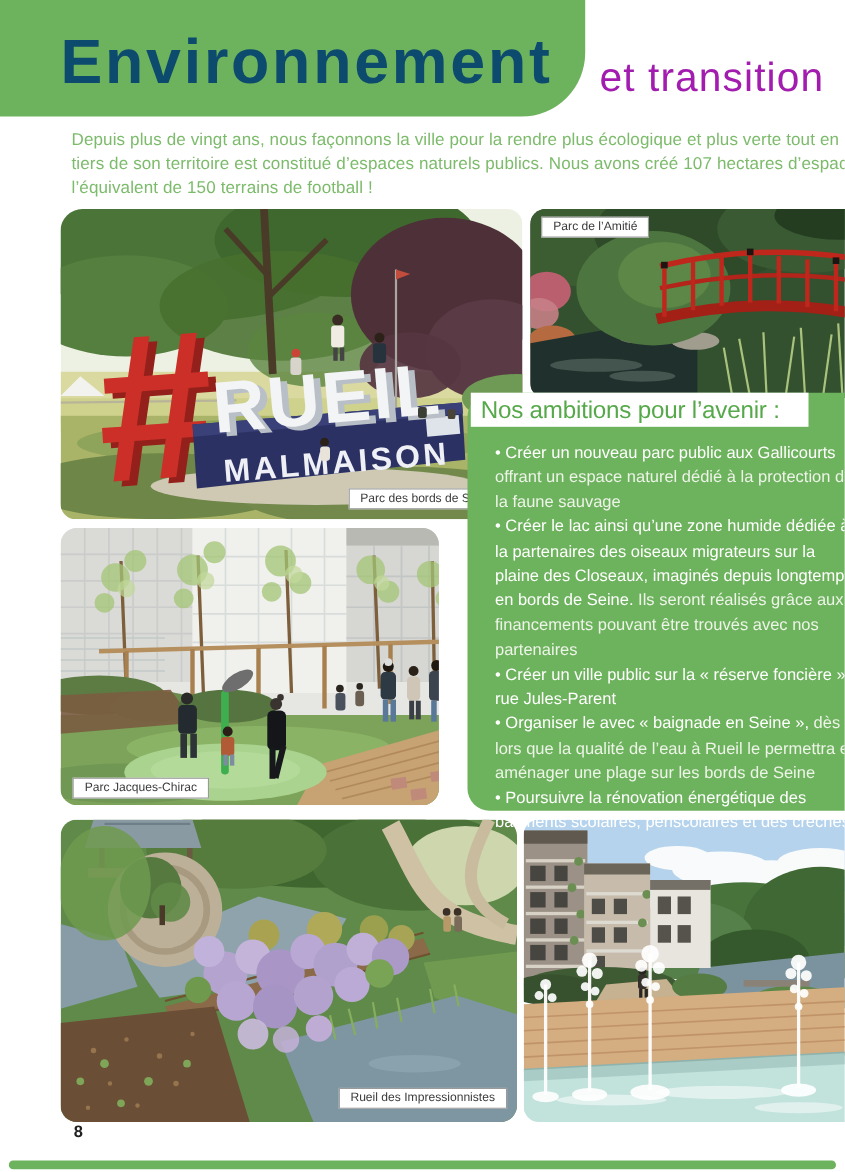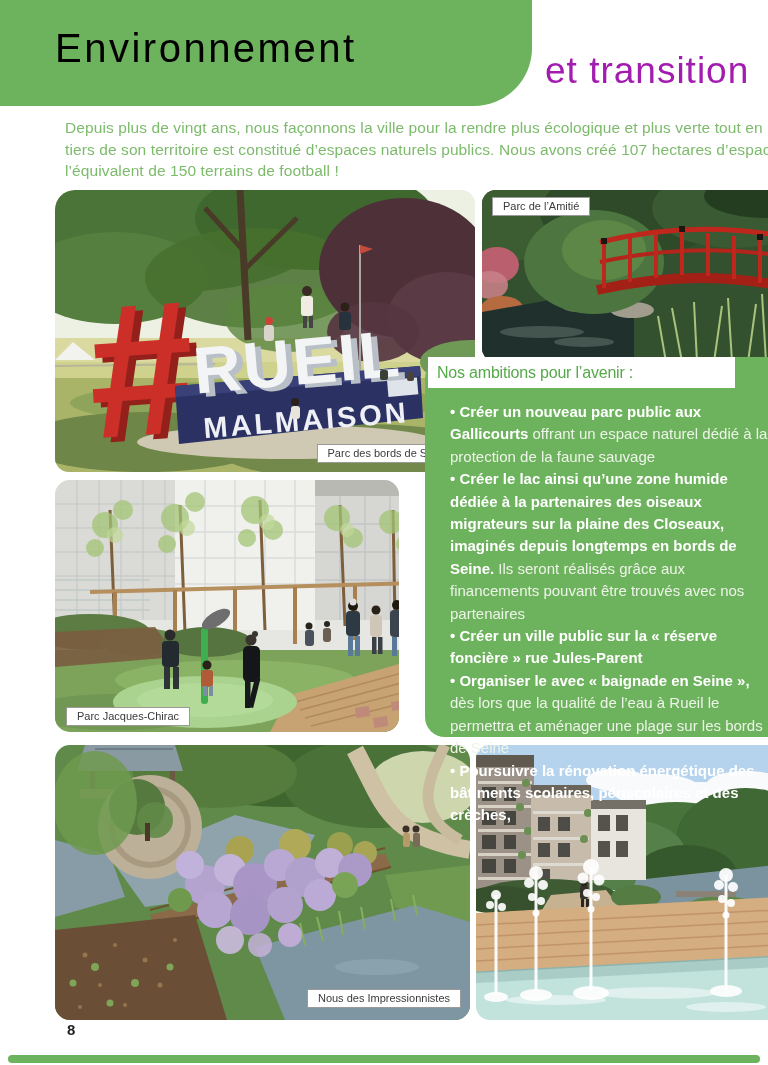--- a/index.html
+++ b/index.html
@@ -2,22 +2,22 @@
 <html><head>
 <meta charset="utf-8">
 <style>
   html,body{margin:0;padding:0;background:#fff;}
   .page{position:relative;width:768px;height:1065px;overflow:hidden;background:#fff;
         font-family:"Liberation Sans",sans-serif;}
 
   
   .banner{position:absolute;left:0;top:0;width:532px;height:106px;
           background:#6db25c;border-radius:0 0 58px 0;z-index:2;}
-  .banner-title{position:absolute;left:55px;top:28px;font-size:40px;line-height:1;
-          color:#000000;font-weight:400;letter-spacing:2.5px;white-space:nowrap;}
+  .banner-title{position:absolute;left:55px;top:28px;font-size:57px;line-height:1;
+          color:#0c4a6e;font-weight:700;letter-spacing:2.5px;white-space:nowrap;}
   .banner-subtitle{position:absolute;left:545px;top:52px;font-size:37px;line-height:1;
           color:#a21caf;font-weight:400;letter-spacing:1px;white-space:nowrap;z-index:1;}
 
   
   .intro{position:absolute;left:65px;top:117px;width:720px;color:#7dbb6c;
          font-size:15.5px;line-height:21.6px;letter-spacing:.1px;}
   .intro-line{white-space:nowrap;}
 
   
   .photo{position:absolute;overflow:hidden;border-radius:15px;z-index:1;}
@@ -33,24 +33,24 @@
   #cap-bords{right:16px;bottom:9px;}
   #cap-amitie{left:10px;top:7px;}
   #cap-jc{left:11px;bottom:6px;}
   #cap-imp{right:9px;bottom:12px;}
 
   
   .ambitions{position:absolute;left:425px;top:357px;width:360px;height:380px;
         background:#6db25c;border-radius:22px 0 0 20px;z-index:3;}
   .ambitions-titleband{position:absolute;left:3px;top:0;width:307px;height:31px;
         background:#ffffff;display:flex;align-items:center;padding-left:9px;box-sizing:border-box;}
-  .ambitions-title{color:#56a94a;font-size:16px;letter-spacing:-.2px;white-space:nowrap;}
+  .ambitions-title{color:#56a94a;font-size:22px;letter-spacing:-.2px;white-space:nowrap;}
   .ambitions-list{position:absolute;left:25px;top:44px;width:327px;
         color:#ffffff;font-size:15px;line-height:22.4px;}
-  .ambition-item .b{font-weight:bold;color:#ffffff;}
+  .ambition-item .b{font-weight:normal;color:#ffffff;}
   .ambition-item .r{font-weight:normal;color:#edf4e8;}
 
   
   .page-number{position:absolute;left:67px;top:1021px;font-size:15px;font-weight:600;color:#1f1f1f;}
   .bottom-bar{position:absolute;left:8px;top:1055px;width:752px;height:8px;
         background:#6db25c;border-radius:4px;}
 </style>
 </head>
 <body>
 
@@ -396,21 +396,21 @@
           <circle cx="195" cy="170" r="20" fill="#a694c4"></circle>
           <circle cx="230" cy="160" r="18" fill="#b4a2ce"></circle>
           <circle cx="265" cy="150" r="16" fill="#bcaad6"></circle>
         <circle cx="125" cy="155" r="12" fill="#6f9a4e"></circle>
           <circle cx="290" cy="140" r="13" fill="#7aa455"></circle>
         <circle cx="175" cy="195" r="14" fill="#cbbade" opacity=".9"></circle>
           <circle cx="205" cy="200" r="12" fill="#c4b2d8" opacity=".85"></circle>
           <circle cx="235" cy="190" r="12" fill="#beacd4"></circle>
       </g>
     </svg>
-    <div class="photo-caption" id="cap-imp">Nous des Impressionnistes</div>
+    <div class="photo-caption" id="cap-imp">Rueil des Impressionnistes</div>
   </figure>
 
   <figure class="photo" id="photo-fontaine" style="margin:0;">
     <svg viewBox="0 0 300 275" width="300" height="275">
       <rect width="300" height="115" fill="#b5d3ec"></rect>
       <g fill="#fdfdfc" opacity=".95">
         <ellipse cx="180" cy="45" rx="45" ry="16"></ellipse>
           <ellipse cx="225" cy="55" rx="55" ry="18"></ellipse>
           <ellipse cx="270" cy="40" rx="40" ry="14"></ellipse>
           <ellipse cx="140" cy="35" rx="30" ry="11"></ellipse>

